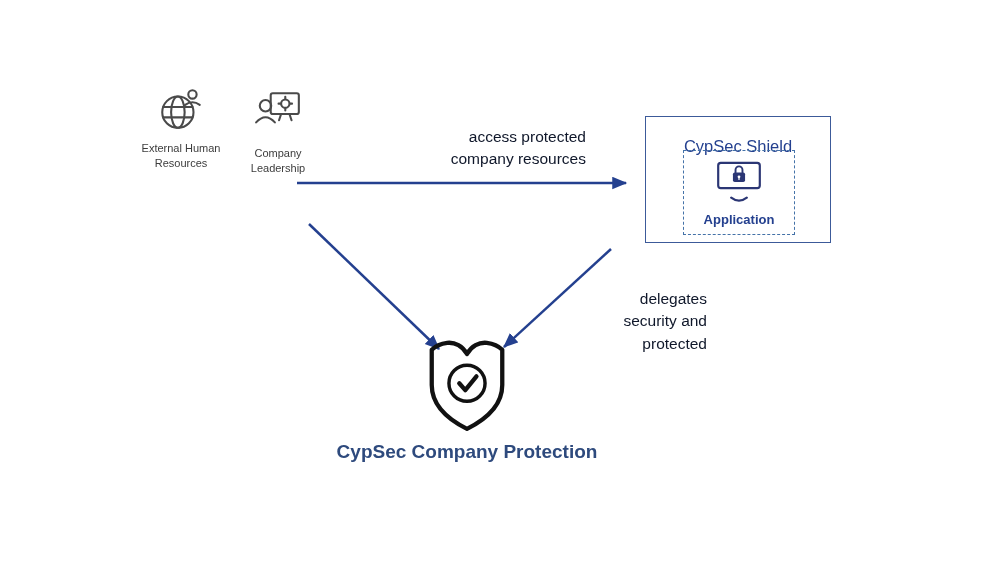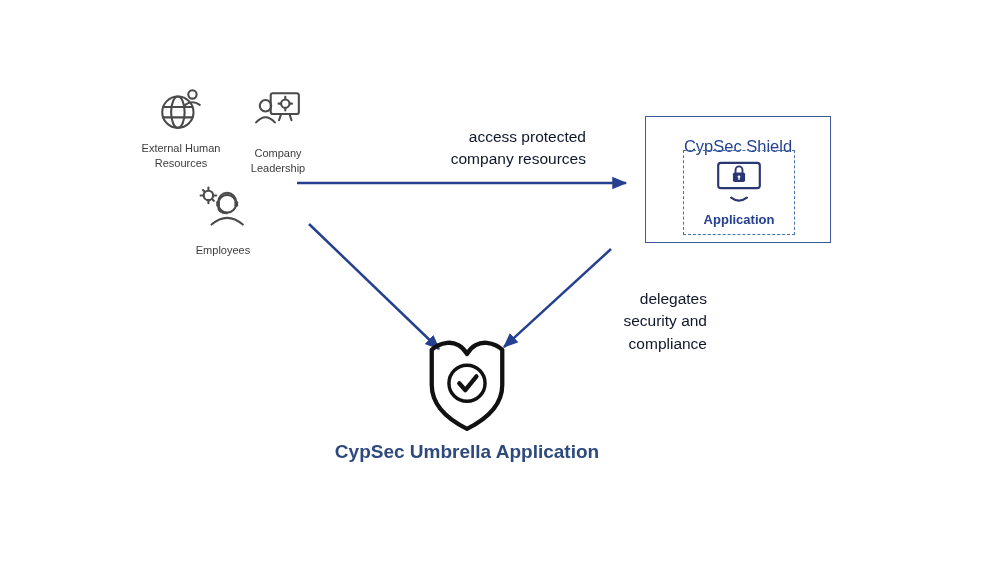--- a/index.html
+++ b/index.html
@@ -85,46 +85,26 @@
         <line x1="27" y1="25" x2="25" y2="31"></line>
         <line x1="35" y1="25" x2="37" y2="31"></line>
         <circle cx="12" cy="17" r="5.5"></circle>
         <path d="M3 33 q9 -10 18 0"></path>
       </svg>
     </div>
     <div class="actor-label">Company
 Leadership</div>
   </div>
 
-  <div class="actor" style="left:175px; top:185px; width:96px;">
-    <div class="icon-wrap">
-      <svg viewBox="0 0 48 48" width="50" height="50" fill="none" stroke="#4a4a4a" stroke-width="2" stroke-linecap="round">
-        <circle cx="10" cy="10" r="4.5"></circle>
-        <line x1="10" y1="2.5" x2="10" y2="4.5"></line>
-        <line x1="10" y1="15.5" x2="10" y2="17.5"></line>
-        <line x1="2.5" y1="10" x2="4.5" y2="10"></line>
-        <line x1="15.5" y1="10" x2="17.5" y2="10"></line>
-        <line x1="4.8" y1="4.8" x2="6.2" y2="6.2"></line>
-        <line x1="13.8" y1="13.8" x2="15.2" y2="15.2"></line>
-        <circle cx="28" cy="18" r="8.5"></circle>
-        <path d="M19.5 16 a8.5 8.5 0 0 1 17 0"></path>
-        <rect x="17.5" y="15" width="3.5" height="6" rx="1.5" fill="#4a4a4a" stroke="none"></rect>
-        <rect x="35" y="15" width="3.5" height="6" rx="1.5" fill="#4a4a4a" stroke="none"></rect>
-        <path d="M19.5 21 q0 6 8 6"></path>
-        <path d="M13 38 q15 -13 30 0"></path>
-      </svg>
-    </div>
-    <div class="actor-label">Employees</div>
-  </div>
 
   <div class="edge-label" style="left:346px; top:126px; width:240px;">access protected
 company resources</div>
   <div class="edge-label" style="left:547px; top:288px; width:160px;">delegates
 security and
-compliance</div>
+protected</div>
 
   <div class="shield-box">
     <div class="shield-box-title">CypSec Shield</div>
     <div class="app-box">
       <span>
         <svg viewBox="0 0 60 52" width="52" height="46" fill="none" stroke="#2b3674" stroke-width="2.5" stroke-linecap="round">
           <rect x="6" y="4" width="48" height="29" rx="3"></rect>
           <rect x="23" y="15" width="14" height="11" rx="2" fill="#2b3674" stroke="none"></rect>
           <path d="M26 15 v-3 a4 4 0 0 1 8 0 v3" stroke-width="2.2"></path>
           <circle cx="30" cy="20" r="1.6" fill="#ffffff" stroke="none"></circle>
@@ -136,15 +116,15 @@
     </div>
   </div>
 
   <div class="umbrella-shield">
     <svg viewBox="0 0 100 116" width="86" height="112" fill="none" stroke="#111111" stroke-width="5" stroke-linecap="round" stroke-linejoin="round">
       <path d="M50 22 C45 13 36 8 27 9 C19 10 12 14 9 17 L9 58 C9 83 30 99 50 109 C70 99 91 83 91 58 L91 17 C88 14 81 10 73 9 C64 8 55 13 50 22 Z"></path>
       <circle cx="50" cy="56" r="21" stroke-width="4"></circle>
       <path d="M41 56 l7 8 l13 -16"></path>
     </svg>
   </div>
-  <div class="umbrella-title">CypSec Umbrella Application</div>
+  <div class="umbrella-title">CypSec Company Protection</div>
 
 </div>
 
 </body></html>

